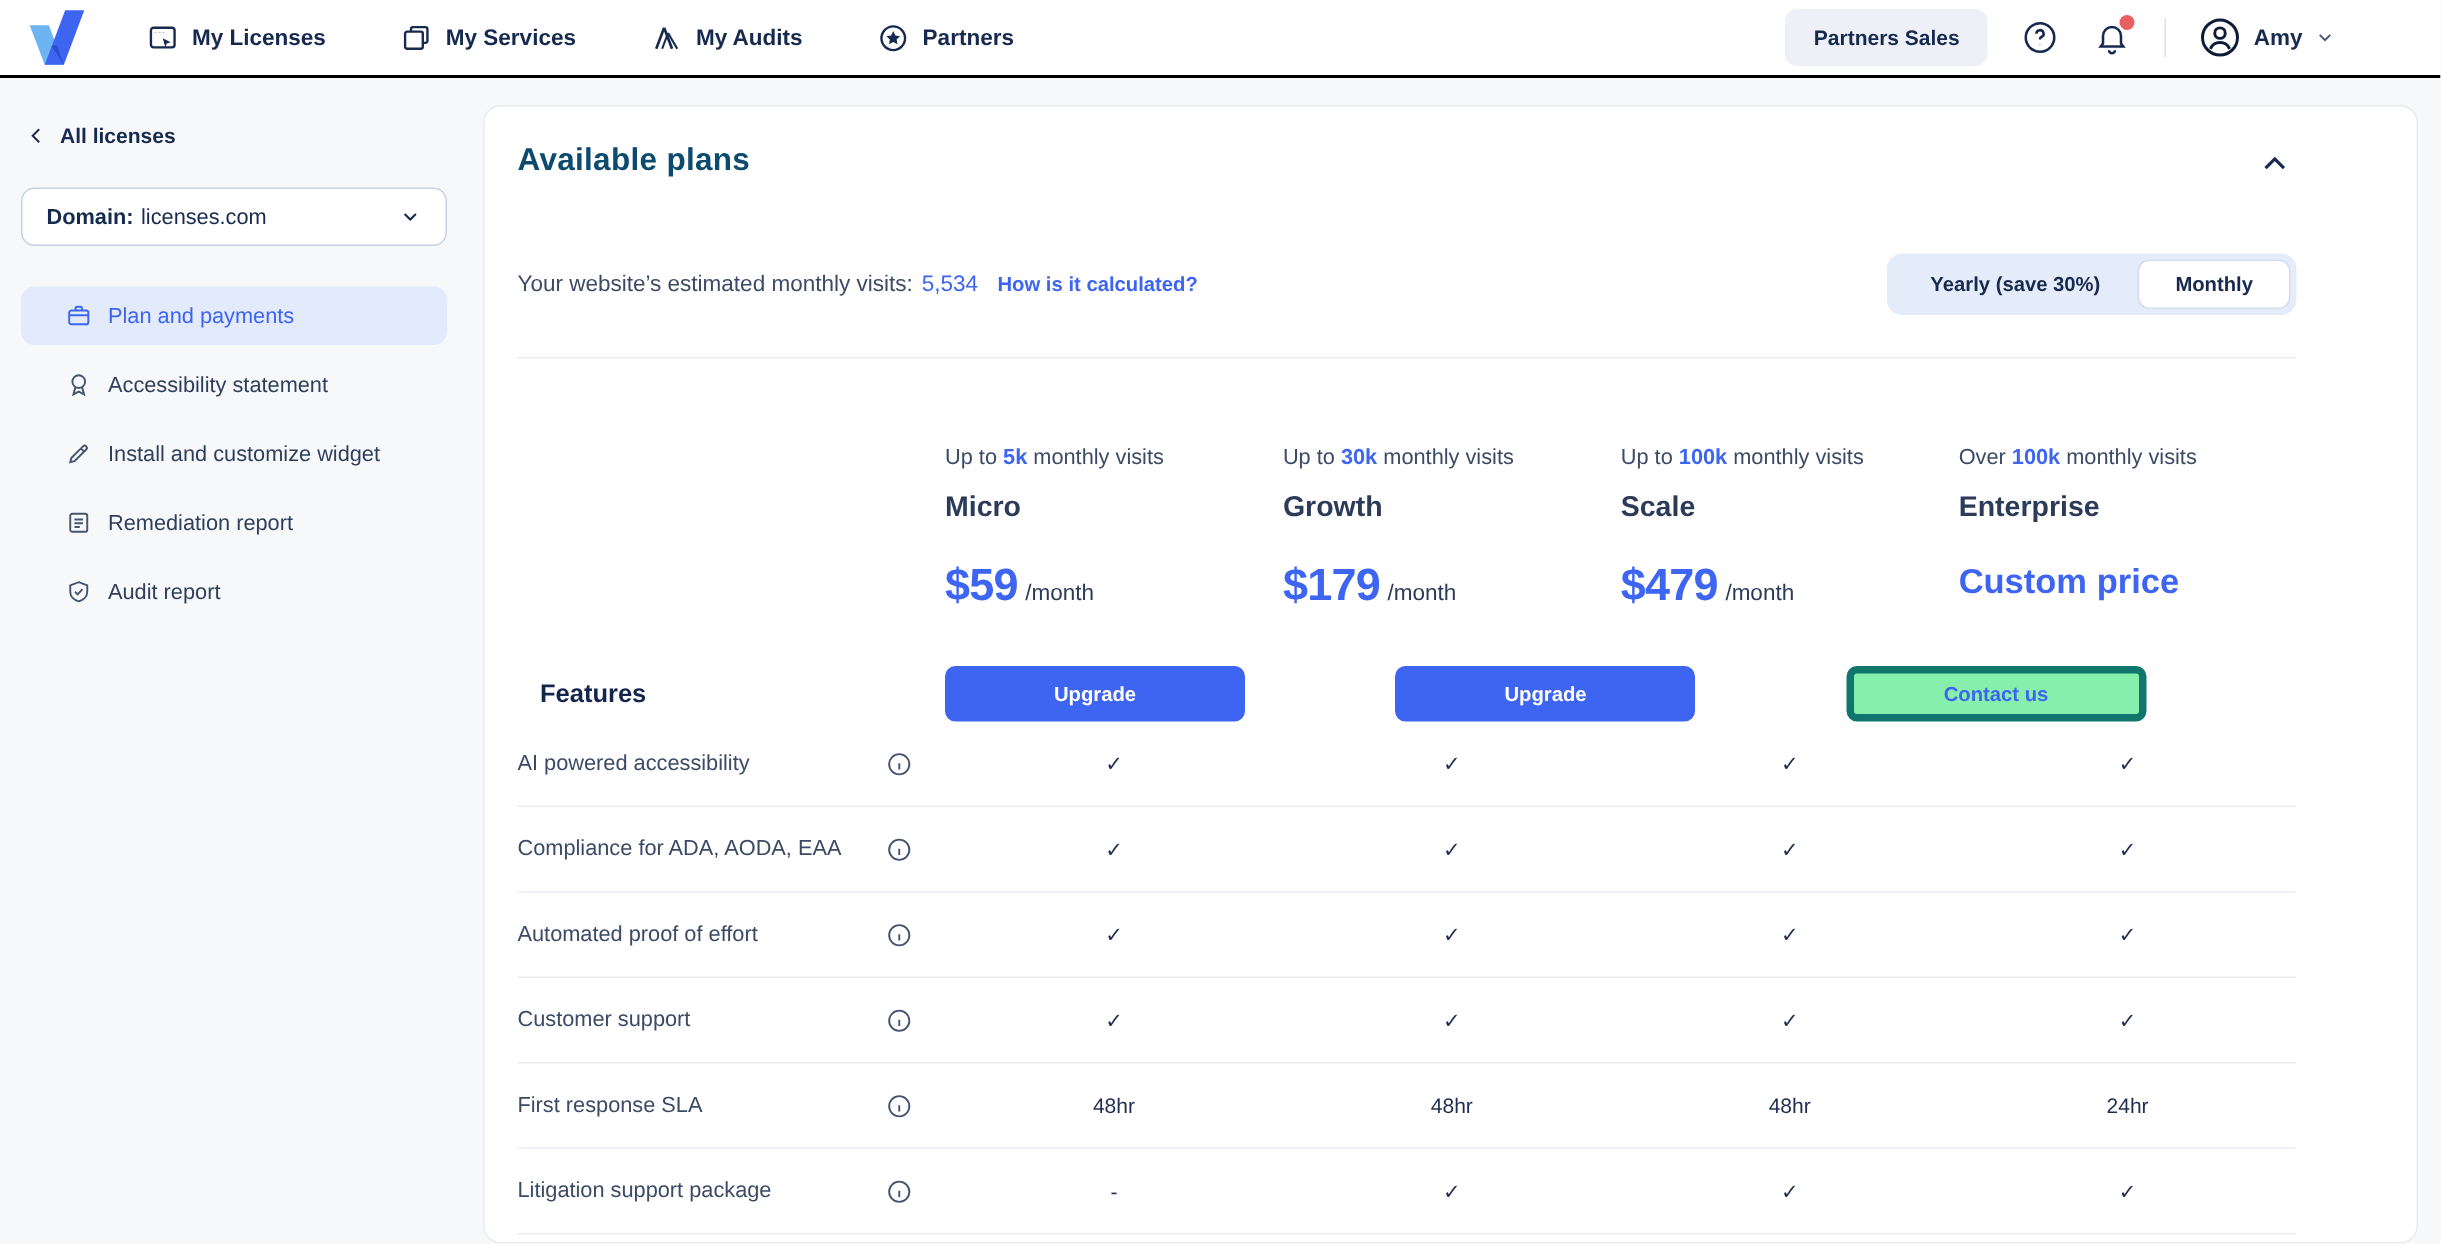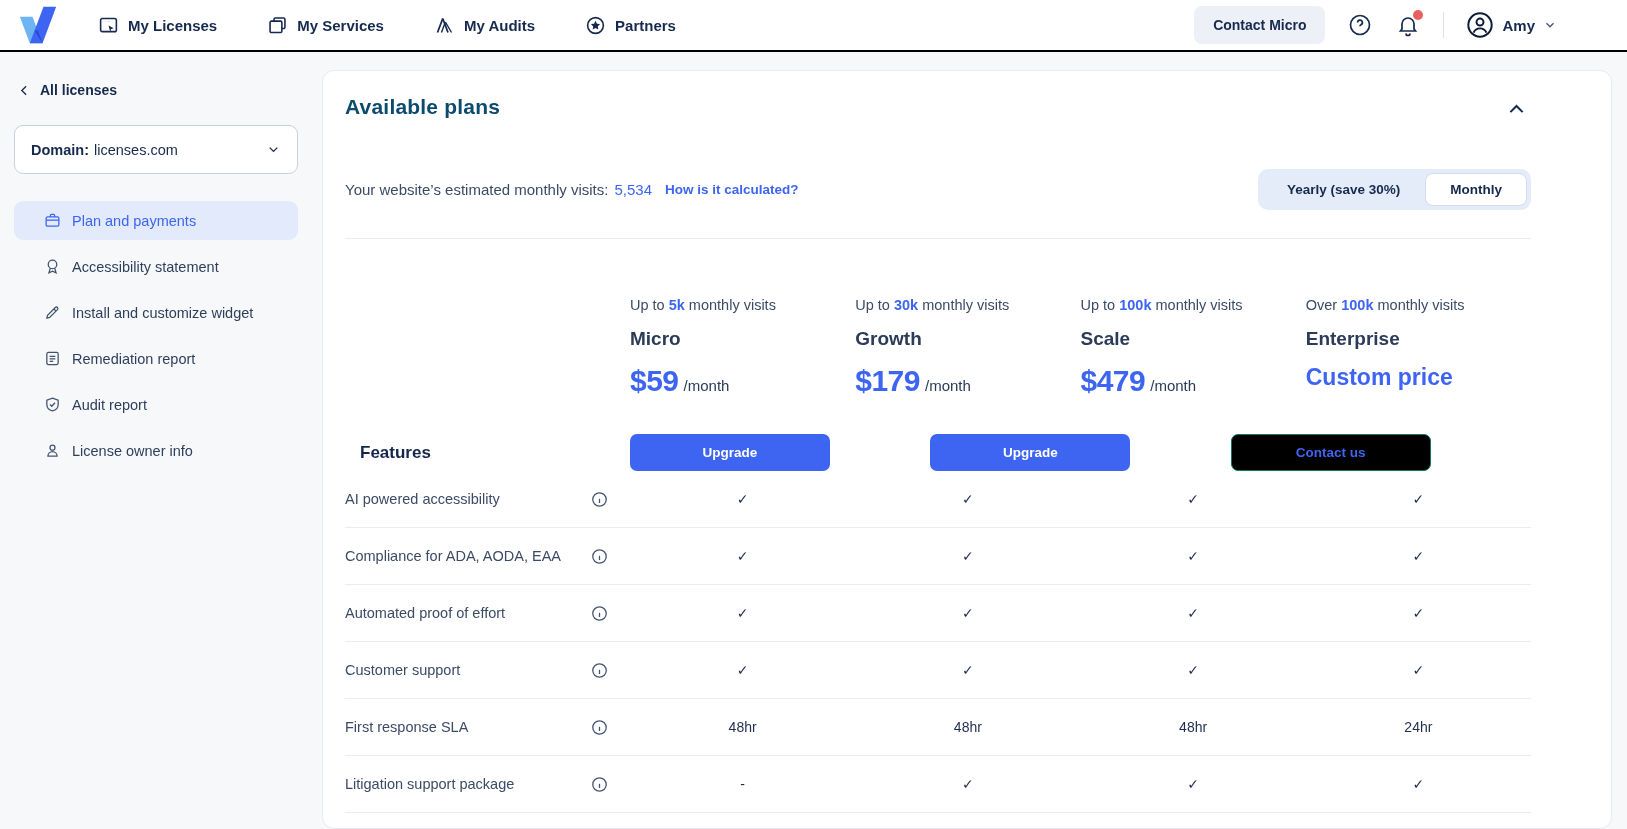--- a/index.html
+++ b/index.html
@@ -28,21 +28,21 @@
   .user-menu .name { font-size:15px; font-weight:700; }
 
   
   .page { display:flex; height:777px; }
 
   
   .sidebar { width:322px; flex:none; padding:30px 24px 0 14px; }
   .back-link { display:flex; align-items:center; gap:9px; font-size:14px; font-weight:700;
                color:#16294e; cursor:pointer; padding-left:4px; }
   .domain-select { margin-top:27px; border:1px solid #c8d1e0; border-radius:9px; background:#fff;
-                   height:49px; display:flex; align-items:center; padding:0 16px; cursor:pointer;
+                   height:39px; display:flex; align-items:center; padding:0 16px; cursor:pointer;
                    font-size:14.5px; }
   .domain-select .lbl { font-weight:700; margin-right:5px; }
   .domain-select .chev { margin-left:auto; }
   .side-menu { margin-top:27px; display:flex; flex-direction:column; gap:7px; }
   .side-item { display:flex; align-items:center; gap:11px; height:39px; padding:0 30px;
                border-radius:9px; font-size:14.5px; color:#2e3f5c; cursor:pointer; }
   .side-item svg { width:17px; height:17px; stroke:#44546e; flex:none; }
   .side-item.active { background:#e2eafc; color:#3d65f2; }
   .side-item.active svg { stroke:#3d65f2; }
 
@@ -69,32 +69,32 @@
   
   .grid-row { display:flex; }
   .col-label { width:285px; flex:none; padding-left:15px; }
   .col-plan { flex:1; min-width:0; }
   .cell-inner { width:200px; }
 
   .header-row { margin-top:58px; }
   .plan-visits { font-size:14.5px; color:#3b4b66; white-space:nowrap; }
   .plan-visits b { color:#3d65f2; font-weight:800; }
   .plan-name { margin-top:15px; font-size:19px; font-weight:700; color:#2b3b58; }
-  .plan-price-row { margin-top:14px; display:flex; align-items:baseline; }
+  .plan-price-row { margin-top:24px; display:flex; align-items:baseline; }
   .plan-price { font-size:30px; font-weight:800; color:#3d65f2; letter-spacing:-.5px; }
   .plan-price.custom { font-size:23px; letter-spacing:0; }
   .plan-period { font-size:15px; color:#2b3b58; margin-left:5px; }
 
   .buttons-row { margin-top:36px; align-items:center; }
   .features-heading { font-size:17px; font-weight:700; color:#14264c; }
   .plan-btn { width:200px; height:37px; border-radius:7px; font-size:13.5px; font-weight:700;
               cursor:pointer; font-family:"Liberation Sans", sans-serif; }
   .plan-btn.disabled { background:#e9edf4; border:none; color:#9aa7bd; cursor:default; }
   .plan-btn.primary { background:#3d65f2; border:none; color:#fff; }
-  .plan-btn.outline { background:#000000; border:1px solid #0f766e; color:#3d65f2; }
+  .plan-btn.outline { background:#86efac; border:5px solid #0f766e; color:#3d65f2; }
 
   .feature-row { height:57px; align-items:center; border-bottom:1px solid #e9ecf1; }
   .feature-row:first-of-type { margin-top:10px; }
   .feature-label-cell { display:flex; align-items:center; justify-content:space-between;
                         padding-right:22px; width:285px; }
   .feature-label { font-size:14.5px; color:#3b4b66; }
   .info-icon { width:17px; height:17px; flex:none; cursor:pointer; }
   .feature-value { text-align:center; font-size:14px; color:#1e2d4f; }
   .feature-value .cell-inner { display:inline-block; }
 </style>
@@ -137,21 +137,21 @@
     <div class="nav-item">
       <svg viewBox="0 0 24 24" fill="none" stroke-width="1.8">
         <circle cx="12" cy="12" r="9"></circle>
         <path d="M12 6.5 L13.6 9.9 L17.2 10.4 L14.6 13 L15.2 16.6 L12 14.9 L8.8 16.6 L9.4 13 L6.8 10.4 L10.4 9.9 Z" fill="#16294e" stroke="none"></path>
       </svg>
       <span>Partners</span>
     </div>
   </nav>
 
   <div class="nav-right">
-    <button class="btn-contact-sales">Contact Micro</button>
+    <button class="btn-contact-sales">Partners Sales</button>
     <div class="icon-btn">
       <svg viewBox="0 0 24 24" fill="none" stroke="#16294e" stroke-width="1.7">
         <circle cx="12" cy="12" r="9.5"></circle>
         <path d="M9.6 9.5 a2.4 2.4 0 1 1 3.3 2.2 c-.7.3-.9.8-.9 1.6"></path>
         <line x1="12" y1="16.5" x2="12" y2="16.6"></line>
       </svg>
     </div>
     <div class="icon-btn">
       <svg viewBox="0 0 24 24" fill="none" stroke="#16294e" stroke-width="1.7">
         <path d="M6 16 V11 a6 6 0 0 1 12 0 v5 l1.5 2 H4.5 Z"></path>
@@ -223,27 +223,20 @@
           <line x1="8" y1="16" x2="13" y2="16"></line>
         </svg>
         <span>Remediation report</span>
       </div>
       <div class="side-item">
         <svg viewBox="0 0 24 24" fill="none" stroke-width="1.8">
           <path d="M12 3 L20 6 V12 c0 5 -4 8 -8 9 c-4 -1 -8 -4 -8 -9 V6 Z"></path>
           <polyline points="8.5,12 11,14.5 15.5,9.5"></polyline>
         </svg>
         <span>Audit report</span>
-      </div>
-      <div class="side-item">
-        <svg viewBox="0 0 24 24" fill="none" stroke-width="1.8">
-          <circle cx="12" cy="8" r="3.5"></circle>
-          <path d="M5.5 20 a6.5 6.5 0 0 1 13 0 Z"></path>
-        </svg>
-        <span>License owner info</span>
       </div>
     </nav>
   </aside>
 
   <main class="card">
     <div class="card-head">
       <h1 class="card-title">Available plans</h1>
       <button class="collapse-btn">
         <svg width="21" height="21" viewBox="0 0 24 24" fill="none" stroke="#16294e" stroke-width="2.4">
           <polyline points="5,15 12,8 19,15"></polyline>

